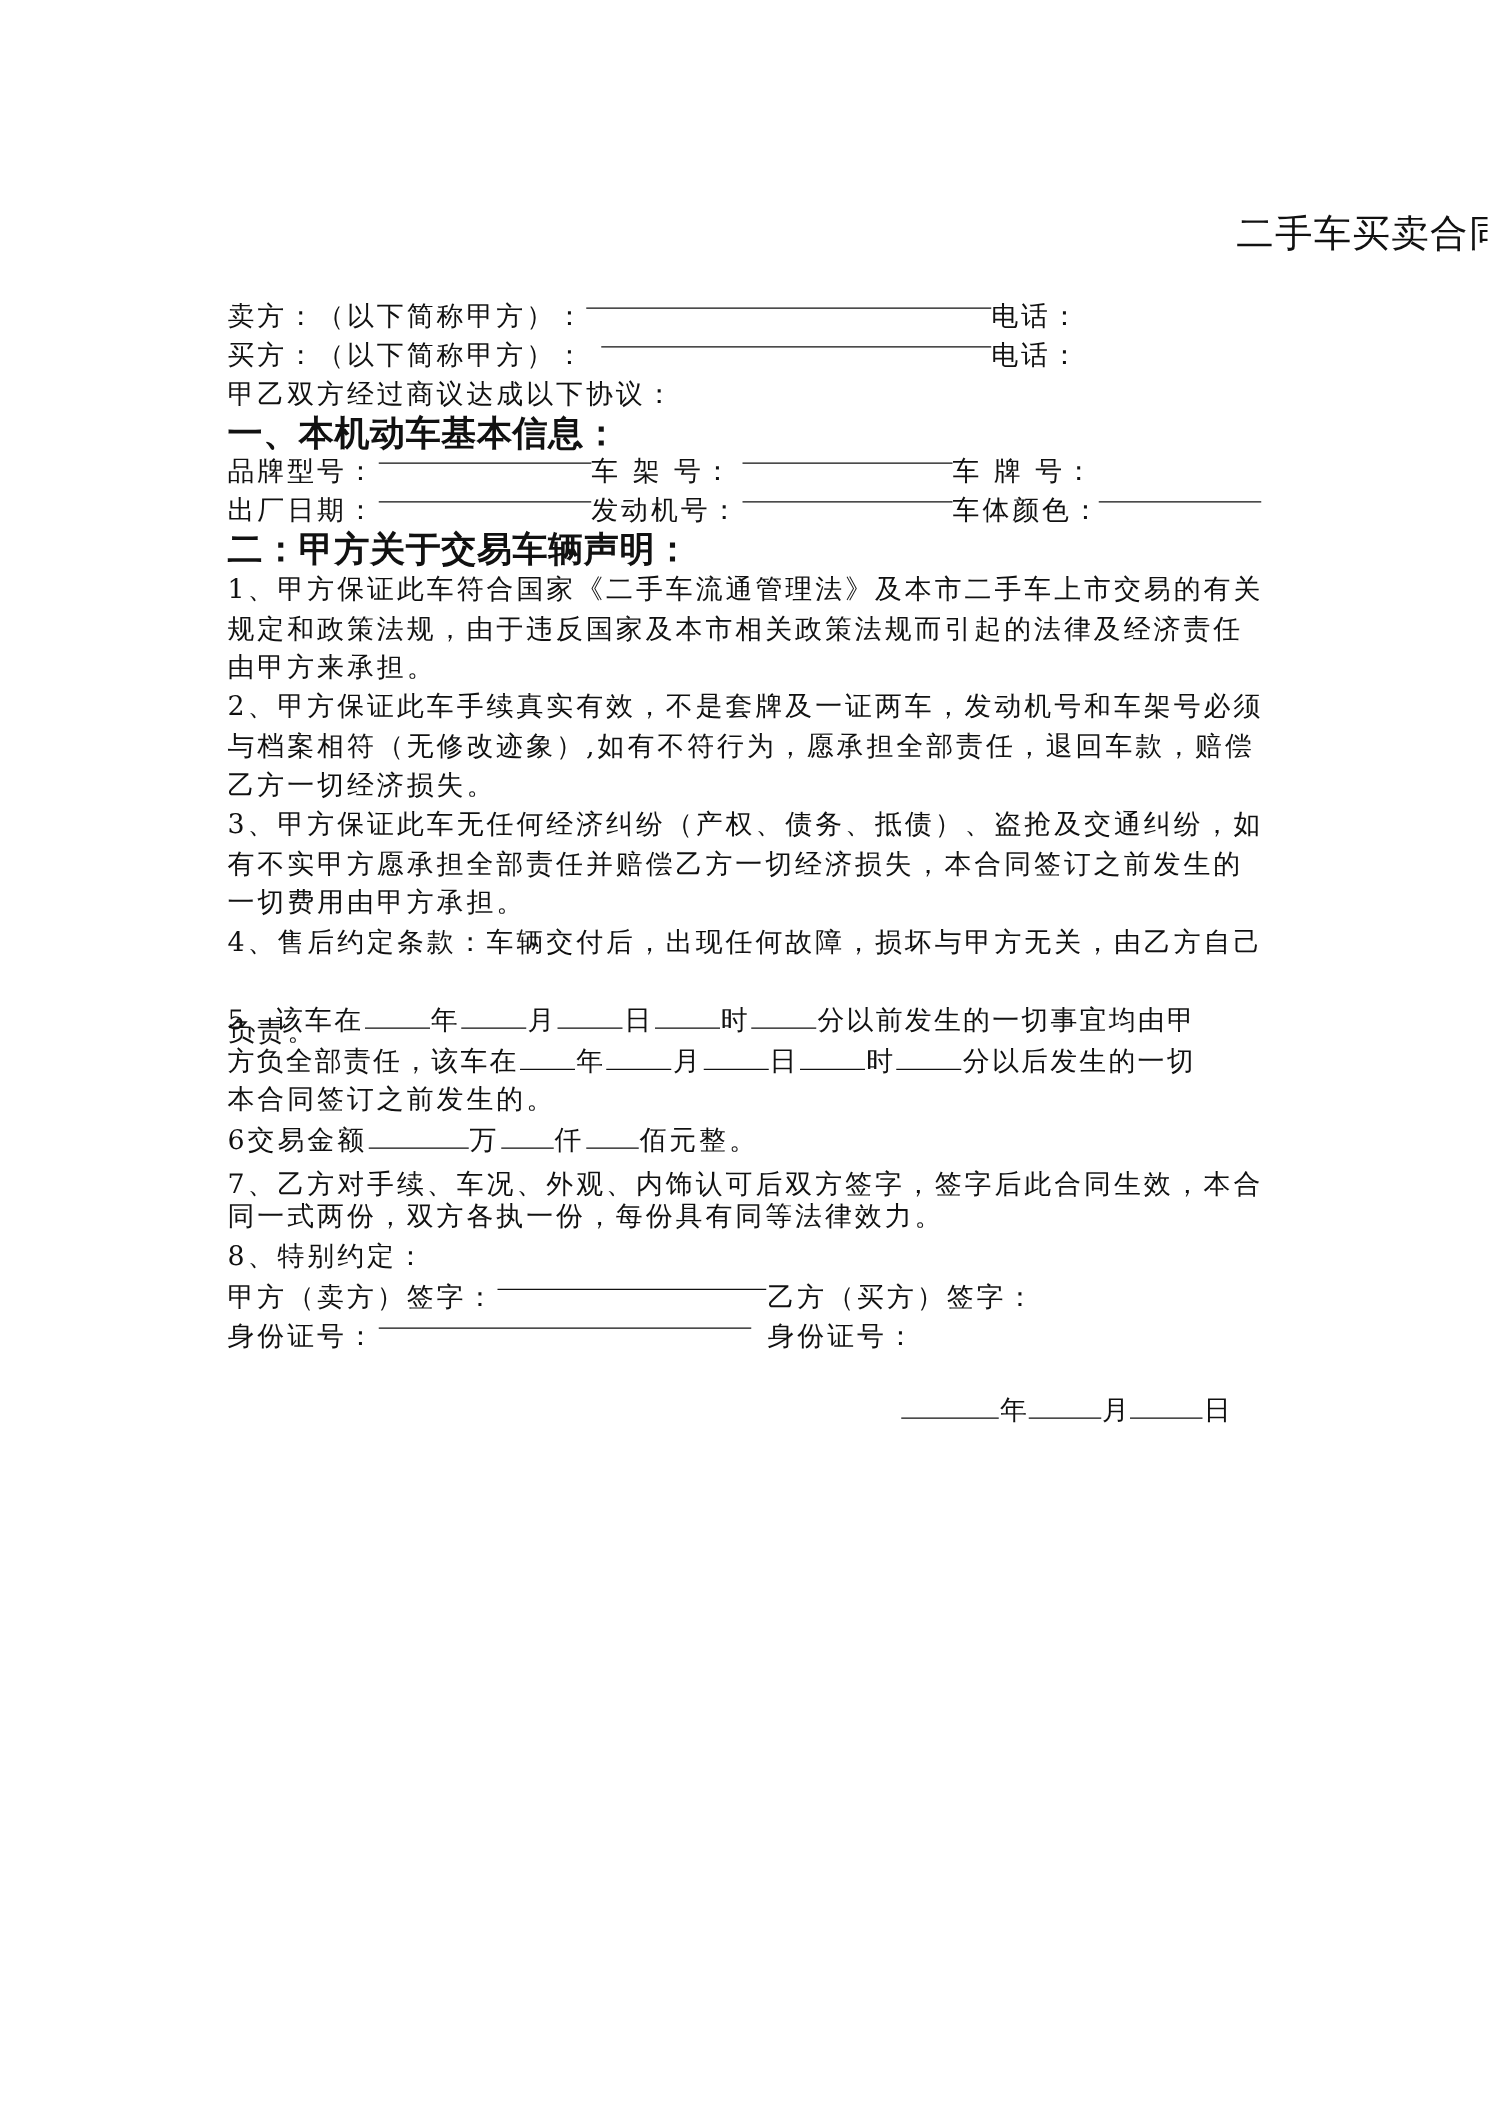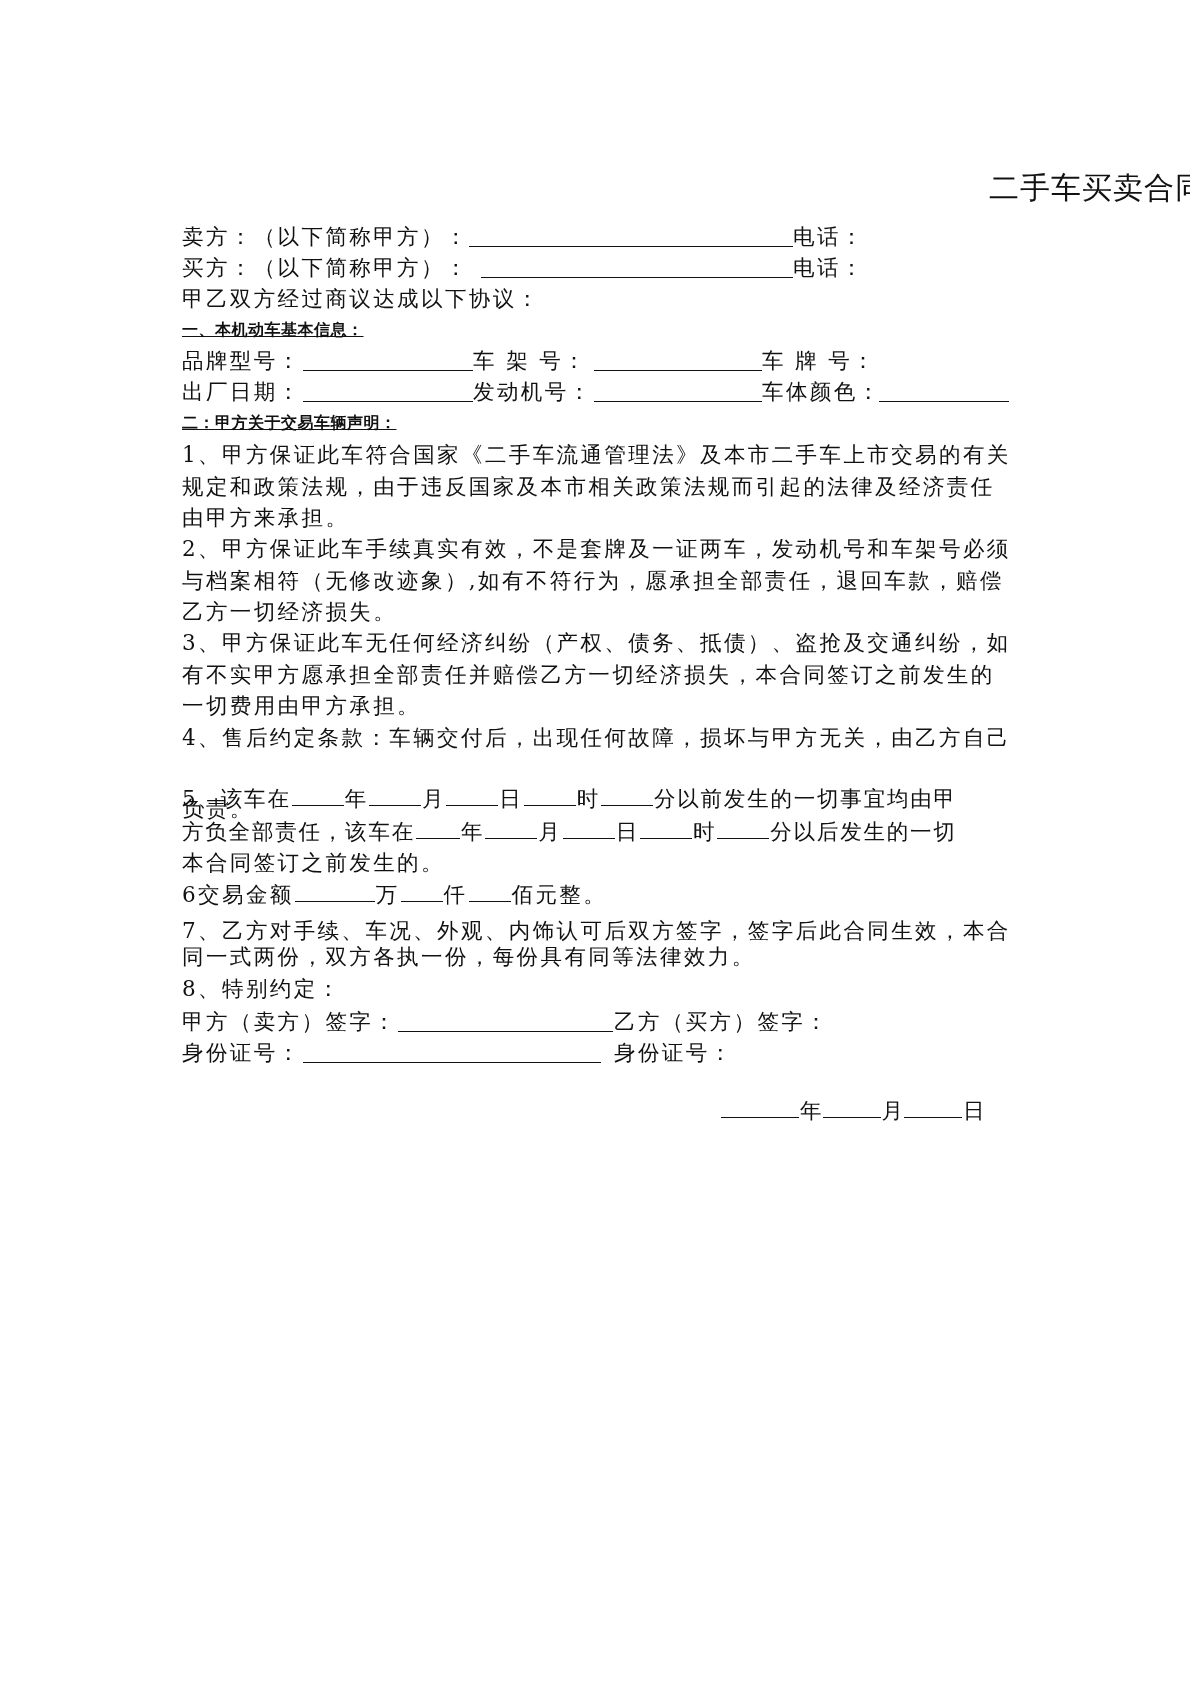--- a/index.html
+++ b/index.html
@@ -2,22 +2,22 @@
 <html><head>
   <meta charset="utf-8">
   <style>
     html, body { margin: 0; padding: 0; background: #ffffff; }
     body { width: 1190px; height: 1683px; position: relative; overflow: hidden;
            font-family: "DejaVu Serif", "Liberation Serif", serif; color: #111; }
     .title { position: absolute; left: 16px; width: 1190px; top: 168px; text-align: right;
              font-family: "DejaVu Sans", "Liberation Sans", sans-serif; font-size: 30px; line-height: 40px;
              letter-spacing: 1px; }
     .line { position: absolute; left: 182px; width: 830px; height: 31px; line-height: 31px;
-            font-size: 21.5px; white-space: nowrap; letter-spacing: 2.4px; }
-    .bold { font-weight: bold; font-family: "DejaVu Sans", "Liberation Sans", sans-serif; letter-spacing: 0.5px; font-size: 16px; text-decoration: underline;}
+            font-size: 21.5px; white-space: nowrap; letter-spacing: 2.4px; margin-top: 17px; }
+    .bold { font-weight: bold; font-family: "DejaVu Sans", "Liberation Sans", sans-serif; letter-spacing: 0.5px; font-size: 28px;}
     .u { display: inline-block; border-bottom: 1.5px solid #111; height: 22px; vertical-align: baseline; margin: 0 1px; }
     .abs { position: absolute; }
   </style>
 </head>
 <body>
 
 <div class="title">二手车买卖合同</div>
 
 <div class="line" style="top:221px">
   <span>卖方：（以下简称甲方）：</span>

